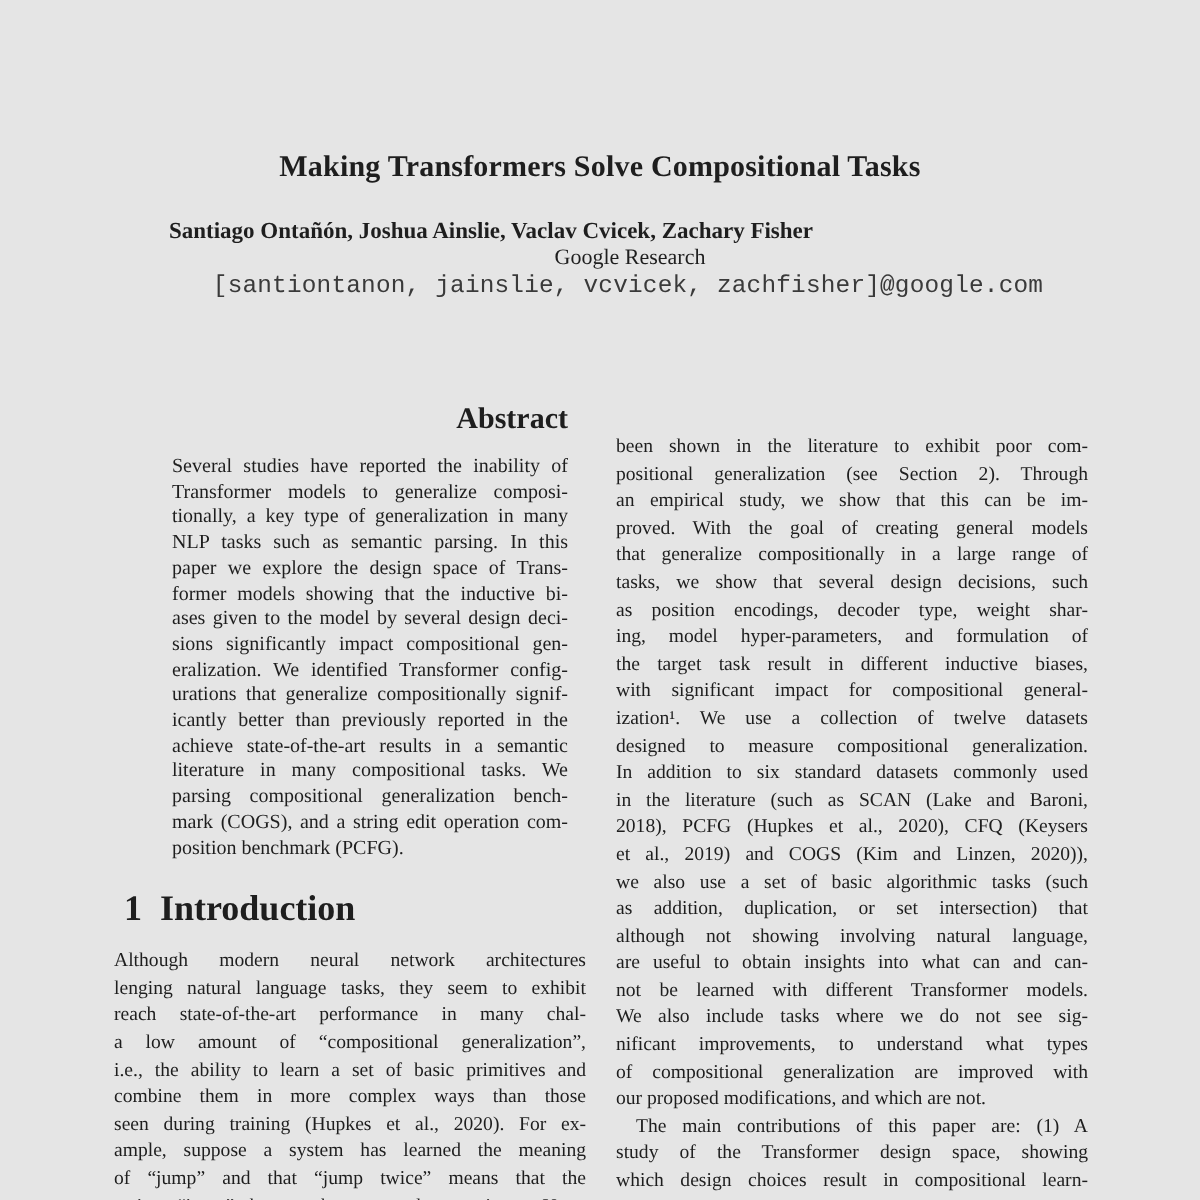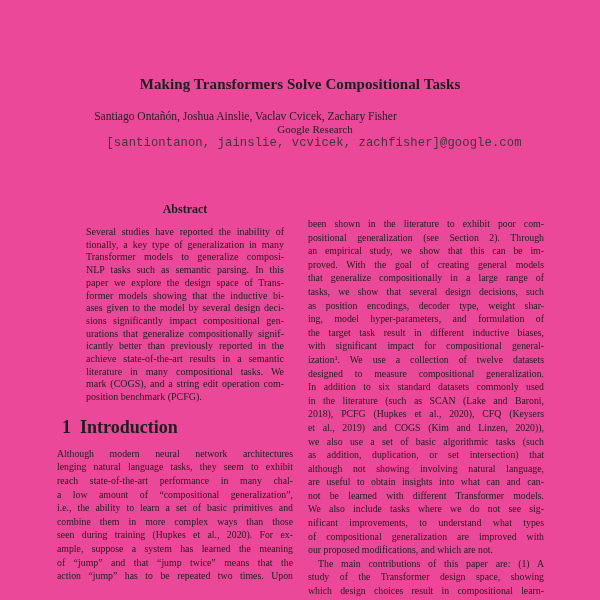--- a/index.html
+++ b/index.html
@@ -1,48 +1,48 @@
 <!DOCTYPE html>
 <html><head>
 <meta charset="utf-8">
 <style>
   html,body { margin:0; padding:0; background:#ffffff; }
   .page {
     position:relative; width:600px; height:600px; margin:0 auto;
-    background:#ec4899; overflow:hidden;
+    background:#e5e5e5; overflow:hidden;
     font-family:"Liberation Serif","DejaVu Serif",serif;
     color:#1e1e1e;
   }
   
   .paper-title {
     position:absolute; top:66px; left:0; width:600px;
     text-align:center; font-size:15px; font-weight:bold; letter-spacing:.1px;
   }
   .authors {
     position:absolute; top:110px; left:0; width:491px;
-    text-align:center; font-size:11.5px; font-weight:normal;
+    text-align:center; font-size:11.5px; font-weight:bold;
   }
   .affiliation {
     position:absolute; top:123px; left:15px; width:600px;
     text-align:center; font-size:11px;
   }
   .emails {
     position:absolute; top:136px; left:14px; width:600px;
     text-align:center;
     font-family:"Liberation Mono","DejaVu Sans Mono",monospace;
     font-size:12.2px; color:#3a3a3a; letter-spacing:.1px;
   }
   
   .col { position:absolute; top:0; }
   .col-left  { left:57px;  top:200px; width:236px; }
   .col-right { left:308px; top:217px; width:236px; }
 
   .abstract-heading {
-    margin:2px 9px 9px 29px; text-align:center;
-    font-size:12px; font-weight:bold;
+    margin:2px 9px 9px 29px; text-align:right;
+    font-size:15px; font-weight:bold;
   }
   .abstract-body { margin:0 9px 0 29px; font-size:10px; }
   .abstract-body .line { line-height:12.7px; }
 
   .section-heading {
     margin:13px 0 9px 0; padding-left:5px;
     font-size:18px; font-weight:bold;
   }
   .section-heading .sec-num { display:inline-block; width:18px; }
 
@@ -70,31 +70,33 @@
   <h1 class="paper-title">Making Transformers Solve Compositional Tasks</h1>
   <div class="authors">Santiago Ontañón, Joshua Ainslie, Vaclav Cvicek, Zachary Fisher</div>
   <div class="affiliation">Google Research</div>
   <div class="emails">[santiontanon, jainslie, vcvicek, zachfisher]@google.com</div>
 
   <div class="col col-left">
     <div class="abstract-heading">Abstract</div>
     <div class="abstract-body">
         <div class="para">
           <div class="line">Several studies have reported the inability of</div>
+          <div class="line">Transformer models to generalize composi-</div>
           <div class="line">tionally, a key type of generalization in many</div>
-          <div class="line">Transformer models to generalize composi-</div>
           <div class="line">NLP tasks such as semantic parsing. In this</div>
           <div class="line">paper we explore the design space of Trans-</div>
           <div class="line">former models showing that the inductive bi-</div>
           <div class="line">ases given to the model by several design deci-</div>
           <div class="line">sions significantly impact compositional gen-</div>
+          <div class="line">eralization. We identified Transformer config-</div>
           <div class="line">urations that generalize compositionally signif-</div>
           <div class="line">icantly better than previously reported in the</div>
           <div class="line">achieve state-of-the-art results in a semantic</div>
           <div class="line">literature in many compositional tasks. We</div>
+          <div class="line">parsing compositional generalization bench-</div>
           <div class="line">mark (COGS), and a string edit operation com-</div>
           <div class="line endline">position benchmark (PCFG).</div>
         </div>
       </div>
 
     <div class="section-heading">
       <span class="sec-num">1</span><span class="sec-title">Introduction</span>
     </div>
     <div class="section-body">
         <div class="para">

